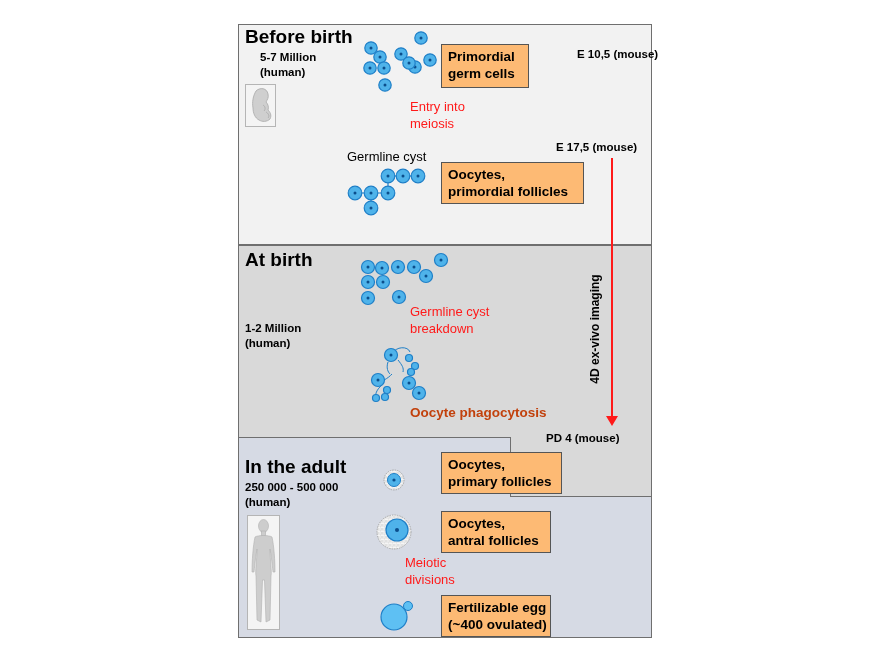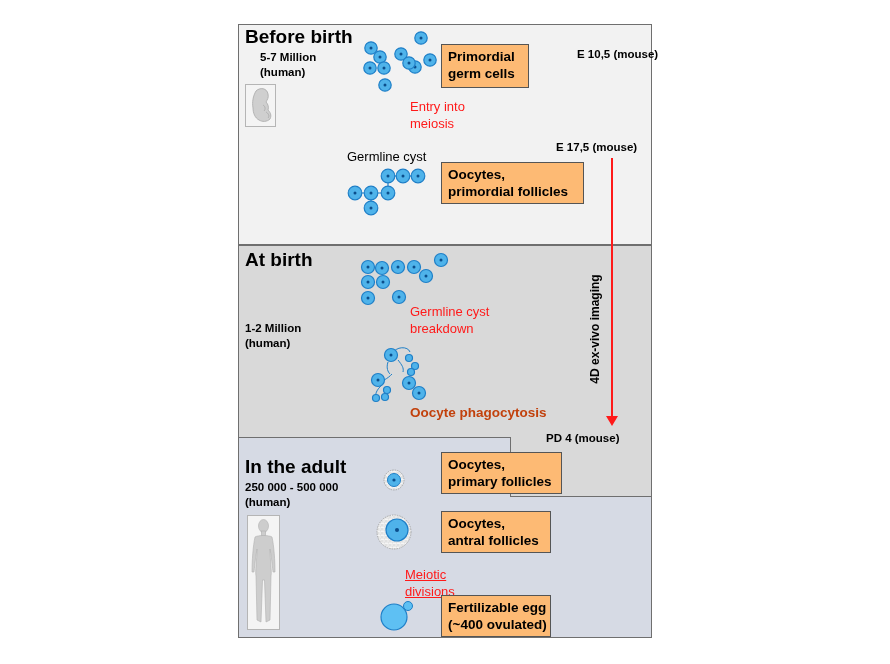--- a/index.html
+++ b/index.html
@@ -83,21 +83,21 @@
       <ellipse cx="15.5" cy="10" rx="5" ry="6.5"></ellipse>
       <rect x="13.5" y="15" width="4" height="5"></rect>
       <path d="M7 21 C10 19 21 19 24 21 C26 30 27 45 27 56 L25 56 C24 47 23 38 22 33 C22 44 24 55 23 60 L22 104 L18 106 L16.5 64 L14.5 64 L13 106 L9 104 L8 60 C7 55 9 44 9 33 C8 38 7 47 6 56 L4 56 C4 45 5 30 7 21 Z"></path>
     </g>
   </svg>
 </div>
 <div class="box" style="left:441px; top:452px; width:121px; height:42px;">Oocytes,
 primary follicles</div>
 <div class="box" style="left:441px; top:511px; width:110px; height:42px;">Oocytes,
 antral follicles</div>
-<div class="red" style="left:405px; top:566px;text-decoration:underline;">Meiotic
+<div class="red" style="left:405px; top:554px;">Meiotic
 divisions</div>
 <div class="box" style="left:441px; top:595px; width:110px; height:42px;">Fertilizable egg
 (~400 ovulated)</div>
 
 <div class="vlabel" style="left:540px; top:322px; width:110px; text-align:center;">4D ex-vivo imaging</div>
 
 <svg class="svg-layer" width="890" height="664">
   <defs>
     <pattern id="gran" width="4" height="4" patternUnits="userSpaceOnUse">
       <rect width="4" height="4" fill="#f5f5f5"></rect>

